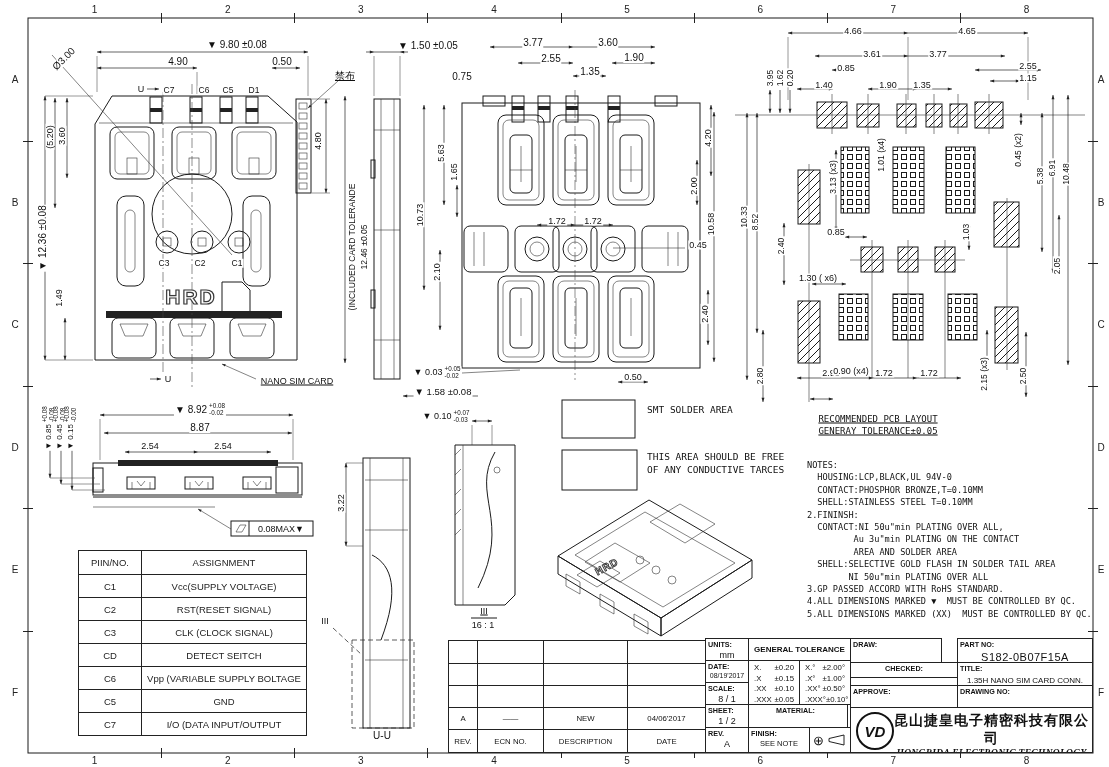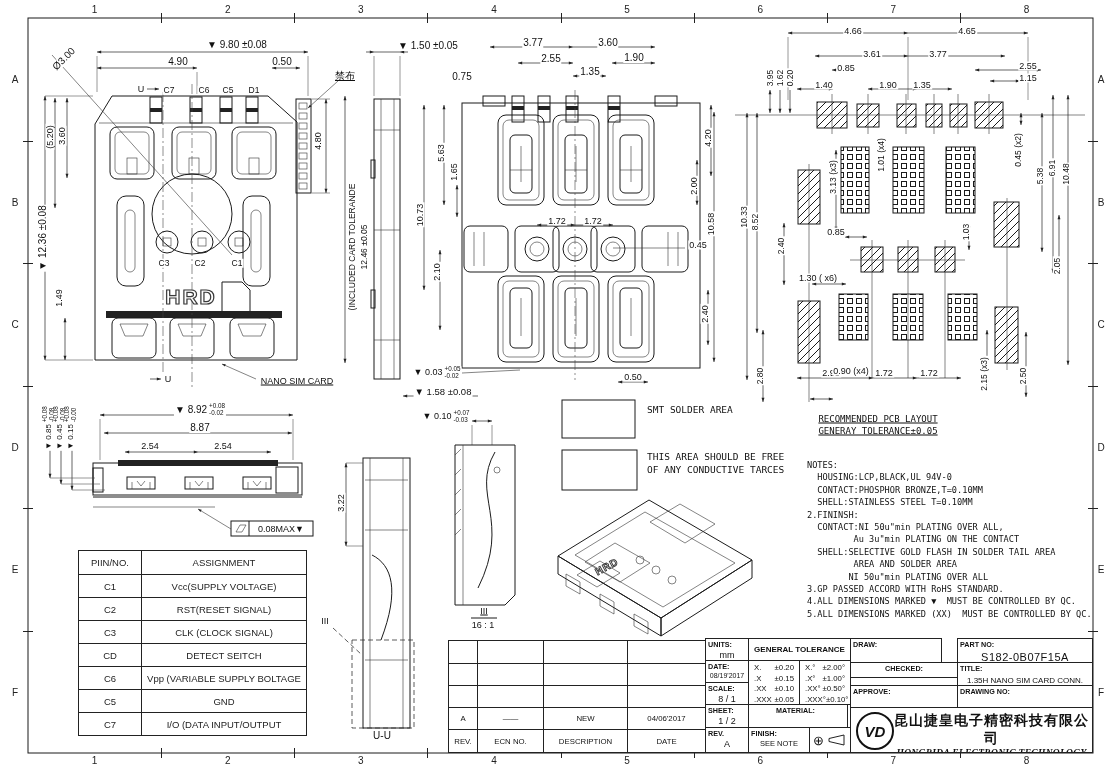--- a/index.html
+++ b/index.html
@@ -608,22 +608,22 @@
     </div>
 
   <div class="notes" id="notes">
       <div>NOTES:</div>
       <div>  HOUSING:LCP,BLACK,UL 94V-0</div>
       <div>  CONTACT:PHOSPHOR BRONZE,T=0.10MM</div>
       <div>  SHELL:STAINLESS STEEL T=0.10MM</div>
       <div>2.FININSH:</div>
       <div>  CONTACT:NI 50u"min PLATING OVER ALL,</div>
       <div>         Au 3u"min PLATING ON THE CONTACT</div>
+      <div>         AREA AND SOLDER AREA</div>
       <div>  SHELL:SELECTIVE GOLD FLASH IN SOLDER TAIL AREA</div>
-      <div>         AREA AND SOLDER AREA</div>
       <div>        NI 50u"min PLATING OVER ALL</div>
       <div>3.GP PASSED ACCORD WITH RoHS STANDARD.</div>
       <div>4.ALL DIMENSIONS MARKED ▼  MUST BE CONTROLLED BY QC.</div>
       <div>5.ALL DIMENSIONS MARKED (XX)  MUST BE CONTROLLED BY QC.</div>
     </div>
 
   <table class="pintable">
     <thead>
         <tr id="pin-head">
           <th class="c1">PIIN/NO.</th>

